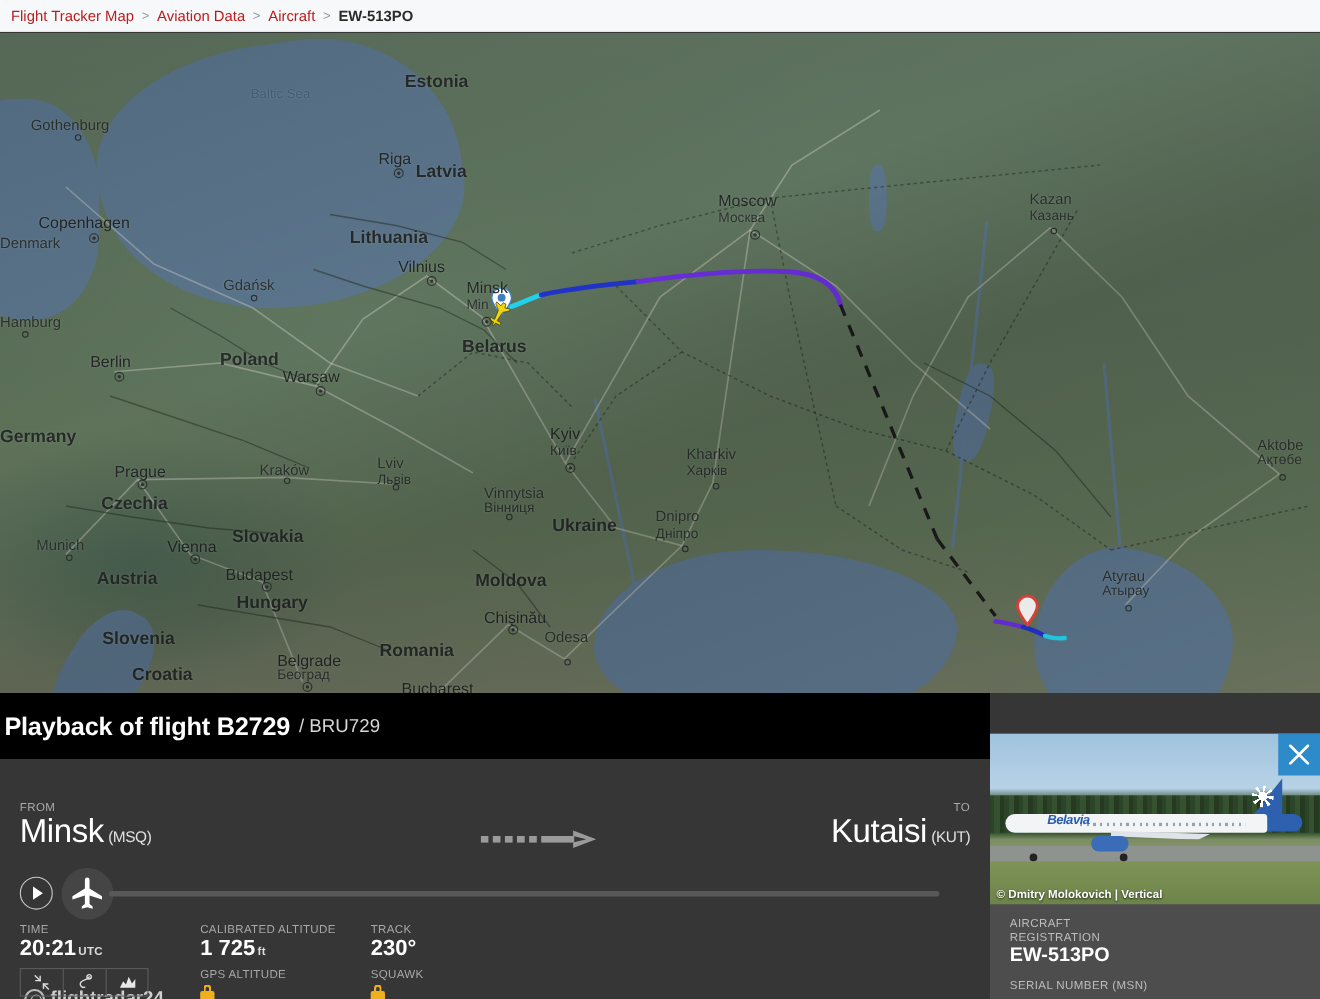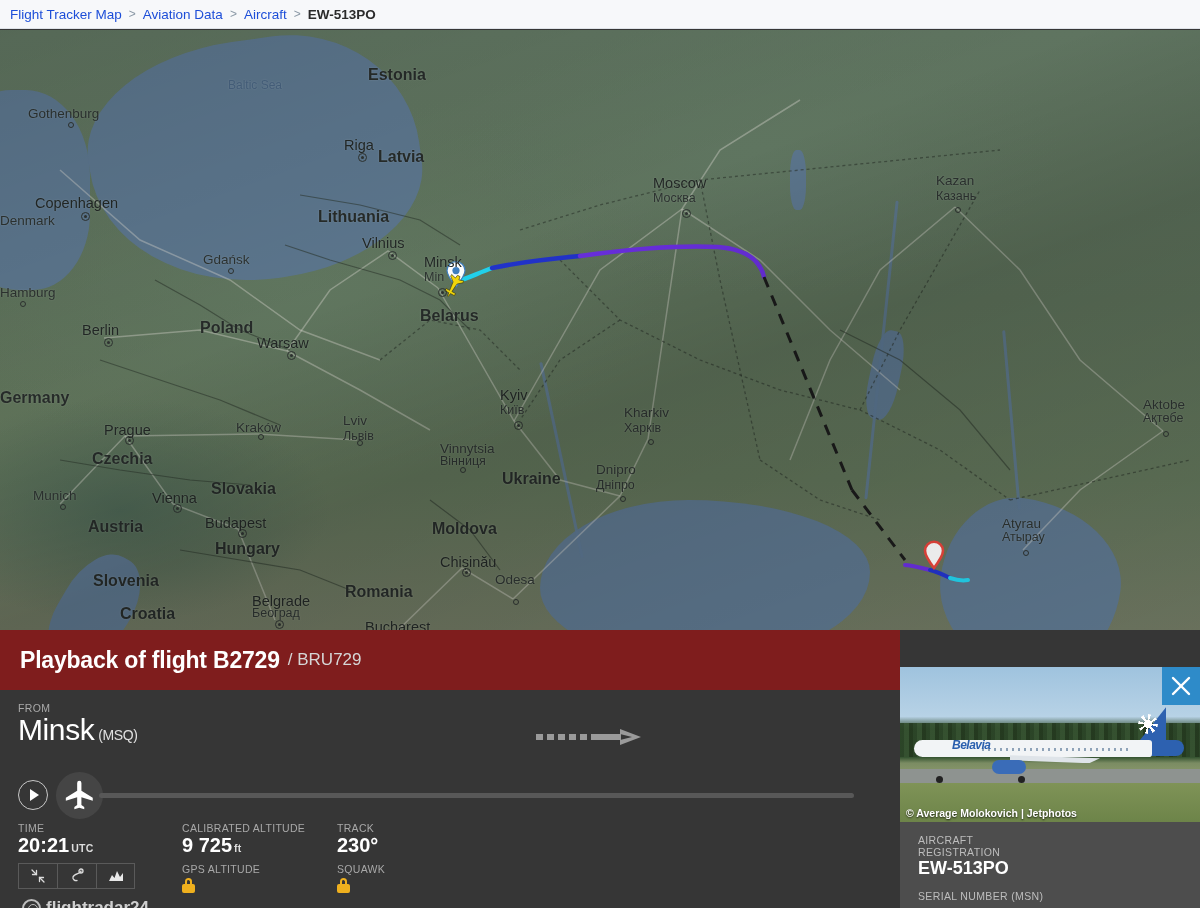--- a/index.html
+++ b/index.html
@@ -11,21 +11,21 @@
 
   
   #breadcrumb-bar {
     height: 29px; width: 1200px;
     background: #f7f8fa;
     border-bottom: 1px solid #dfe3e8;
     display: flex; align-items: center;
     padding-left: 10px;
     font-size: 13.5px;
   }
-  .crumb-link { color: #1d4ed8; white-space: nowrap; cursor: pointer; }
+  .crumb-link { color: #b91c1c; white-space: nowrap; cursor: pointer; }
   .crumb-sep { color: #8b99a6; margin: 0 7px; font-size: 12px; }
   .crumb-current { color: #2b2b2b; font-weight: bold; white-space: nowrap; }
 
   
   #map-area {
     position: absolute; top: 30px; left: 0;
     width: 1200px; height: 600px;
     overflow: hidden;
     background: #5c6d5b;
   }
@@ -110,23 +110,23 @@
   #track-svg { position: absolute; inset: 0; width: 1200px; height: 600px; }
 
   
   #bottom-panel {
     position: absolute; left: 0; top: 630px;
     width: 900px; height: 278px;
     background: #363636;
   }
   #panel-header {
     height: 60px; width: 900px;
-    background: #7f1d1d;
+    background: #000000;
     display: flex; align-items: center;
-    padding-left: 20px;
+    padding-left: 4px;
   }
   #panel-title {
     color: #ffffff; font-size: 23px; font-weight: bold;
     letter-spacing: -0.2px;
   }
   #panel-subtitle {
     color: #d6d6d6; font-size: 17px; margin-left: 8px; font-weight: normal;
   }
   #panel-body {
     display: flex; height: 218px;
@@ -159,22 +159,23 @@
   #fr24-logo .globe::after{
     content:''; position:absolute; left:3.5px; top:3.5px;
     width:8px;height:8px;border-radius:50%;border:1.5px solid #bdbdbd;
   }
   #fr24-logo .txt { color:#cfcfcf; font-size:17px; font-weight:bold; }
 
   #center-col {
     flex: 1; padding: 12px 0 0 18px; position: relative;
   }
   #route-row {
-    display: flex; align-items: flex-start;
+    display: flex; align-items: center;
     height: 62px;
+    margin-top: 17px;
   }
   .ap-block { width: 270px; }
   .ap-label { color:#a9a9a9; font-size:10.5px; letter-spacing:.35px; text-transform: uppercase;}
   .ap-city { color:#ffffff; font-size:30px; font-weight:300; line-height:1.05; letter-spacing:-0.4px;}
   .ap-code { font-size:14px; color:#e0e0e0; margin-left:4px; }
   .ap-block.to { text-align: right; width: 180px; margin-left: auto; margin-right: 18px;}
 
   #arrow-wrap {
     flex: 1; display:flex; align-items:center; justify-content:center;
     padding-top: 26px;
@@ -523,20 +524,26 @@
               <rect x="11" y="6" width="7" height="6"></rect>
               <rect x="22" y="6" width="7" height="6"></rect>
               <rect x="33" y="6" width="7" height="6"></rect>
               <rect x="44" y="6" width="7" height="6"></rect>
               <rect x="55" y="6" width="30" height="6"></rect>
               <path d="M84,1 L105,9 L84,17 L84,12 L96,9 L84,6 Z"></path>
             </g>
           </svg>
         </div>
 
+        <div class="ap-block to">
+          <div class="ap-label">To</div>
+          <div class="ap-city">
+            <span>Kutaisi</span><span class="ap-code">(KUT)</span>
+          </div>
+        </div>
       </div>
 
       <div id="player-row">
         <div id="play-btn">
           <span class="tri"></span>
         </div>
         <div id="plane-knob">
           <svg width="34" height="34" viewBox="0 0 24 24">
             <path fill="#ffffff" d="M21 16v-2l-8-5V3.5A1.5 1.5 0 0 0 11.5 2 1.5 1.5 0 0 0 10 3.5V9l-8 5v2l8-2.5V19l-2 1.5V22l3.5-1 3.5 1v-1.5L13 19v-5.5z"></path>
           </svg>
@@ -574,21 +581,21 @@
               <svg width="16" height="16" viewBox="0 0 16 16">
                 <path d="M1,13 L4,7 L6.5,10 L9,3 L12,9 L15,5 L15,13 Z" fill="#e8e8e8"></path>
               </svg>
             </div>
           </div>
         </div>
 
         <div class="metric" style="width:155px">
           <div class="m-label">Calibrated altitude</div>
           <div class="m-value">
-            <span>9 725</span><span class="u">ft</span>
+            <span>1 725</span><span class="u">ft</span>
           </div>
           <div class="m-label" style="margin-top:6px">GPS altitude</div>
           <div class="lock"><span class="shackle"></span><span class="body"></span></div>
         </div>
 
 
 
         <div class="metric" style="width:90px">
           <div class="m-label">Track</div>
           <div class="m-value">230°</div>
@@ -610,21 +617,21 @@
     <div class="plane-tail"></div>
     <div class="tail-flower"></div>
     <div class="plane-rear"></div>
     <div class="plane-body"></div>
     <div class="plane-windows"></div>
     <div class="plane-logo">Belavia</div>
     <div class="plane-wing"></div>
     <div class="plane-engine"></div>
     <div class="plane-gear"></div>
     <div class="plane-gear nose"></div>
-    <div id="photo-credit">© Average Molokovich | Jetphotos</div>
+    <div id="photo-credit">© Dmitry Molokovich | Vertical</div>
     <div id="close-btn">
       <svg width="22" height="22" viewBox="0 0 22 22">
         <g stroke="#ffffff" stroke-width="2.4" stroke-linecap="round">
           <path d="M3,3 L19,19"></path>
             <path d="M19,3 L3,19"></path>
         </g>
       </svg>
     </div>
   </div>
 

